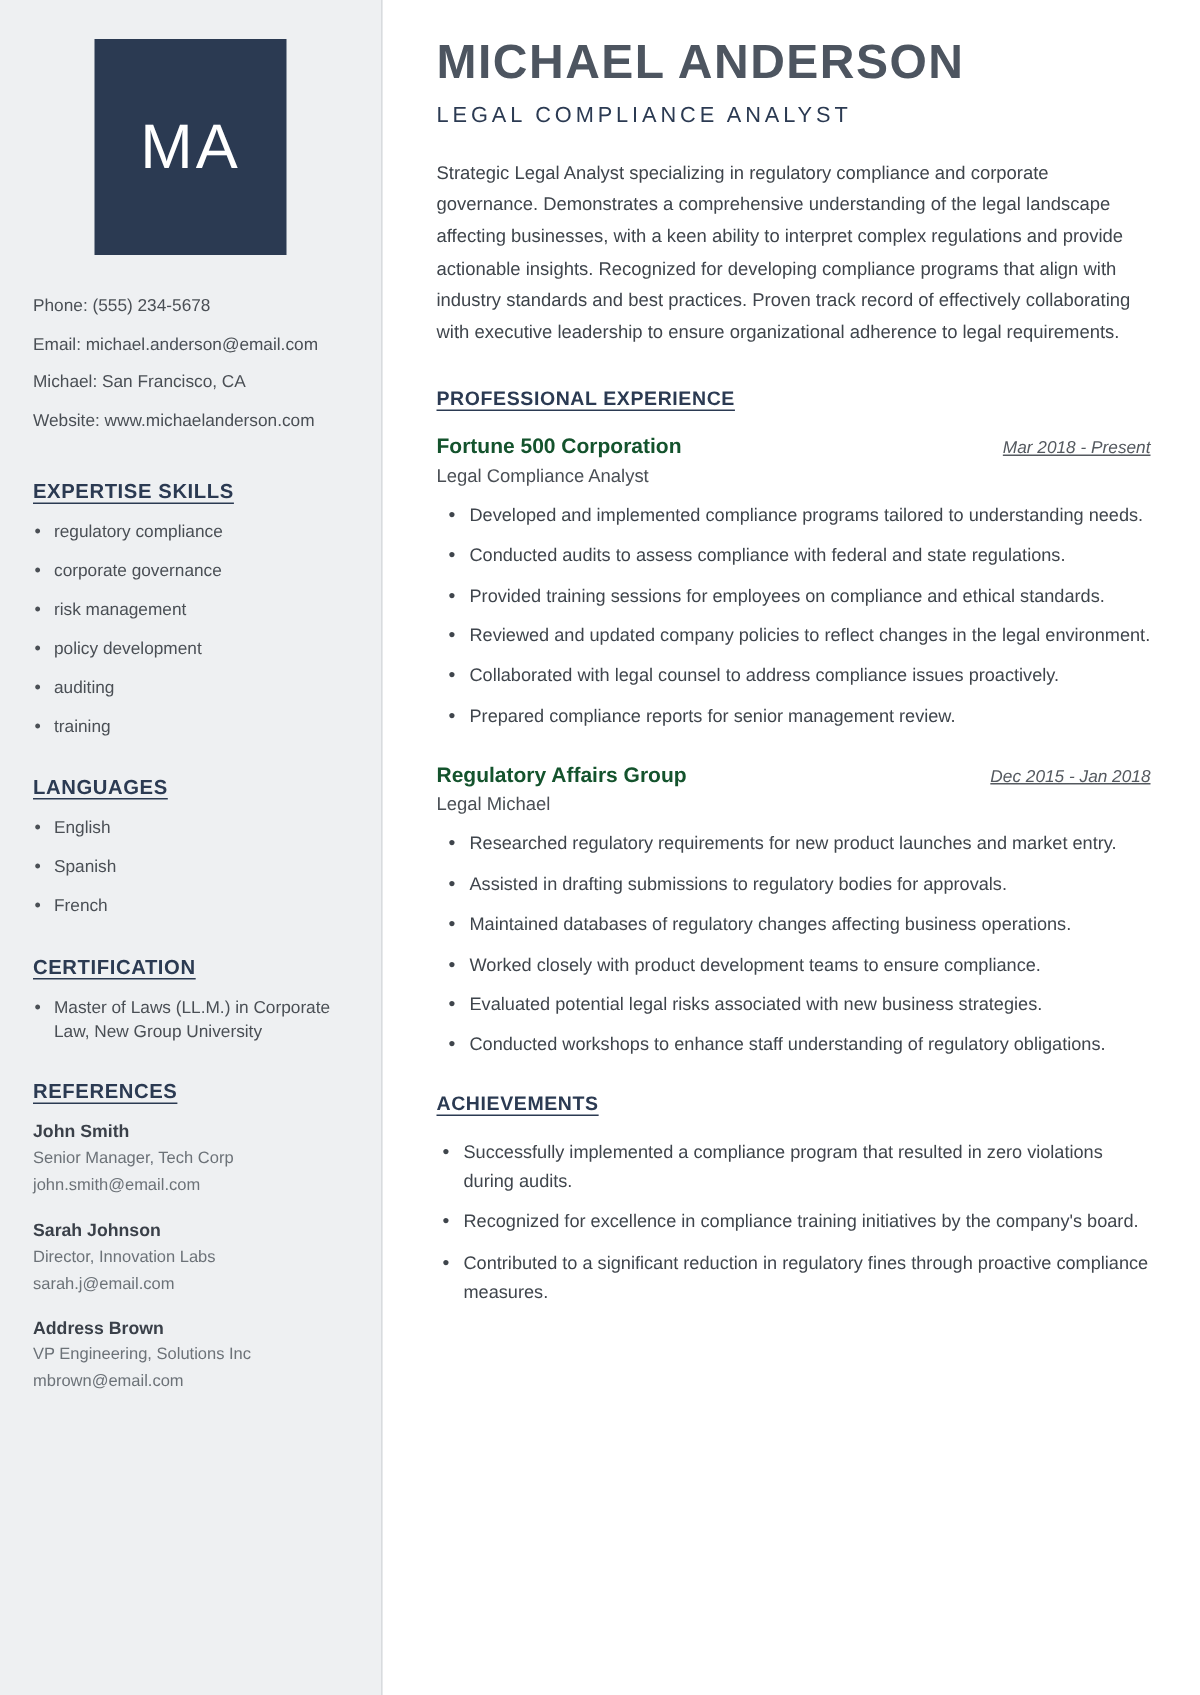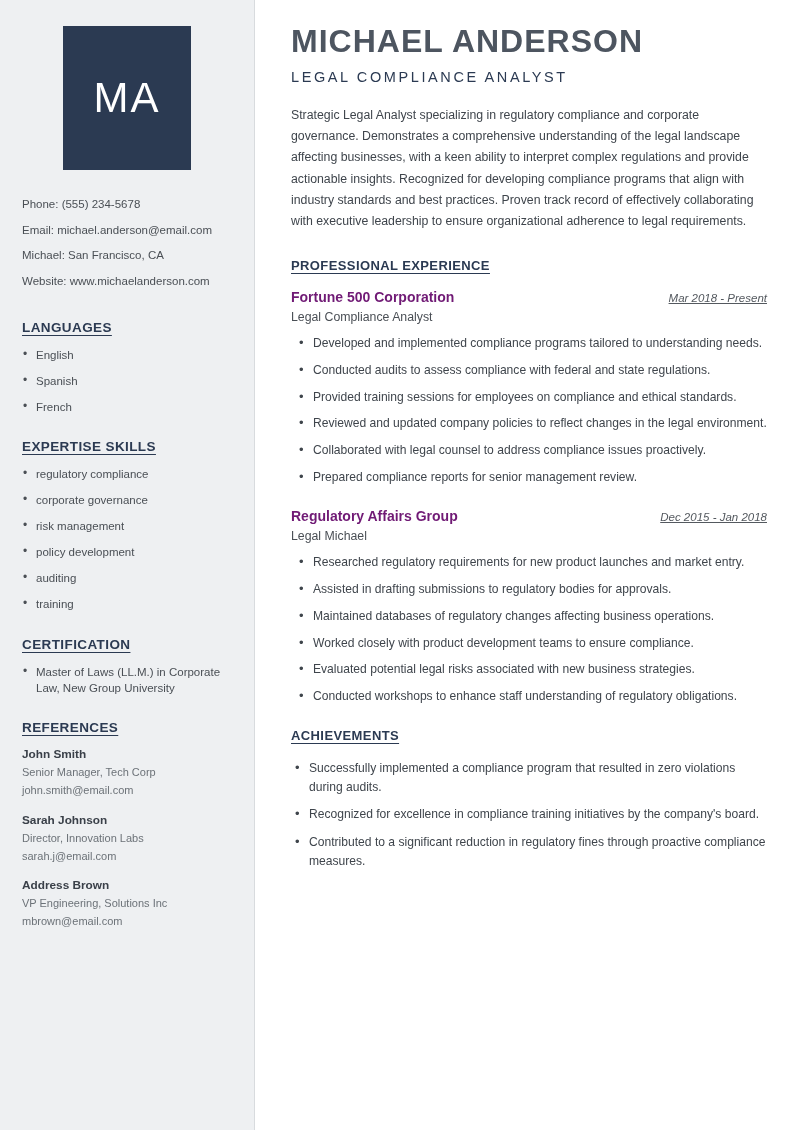--- a/index.html
+++ b/index.html
@@ -148,21 +148,21 @@
   }
   .job-head {
     display: flex;
     justify-content: space-between;
     align-items: baseline;
     margin-bottom: 5px;
   }
   .job-org {
     font-size: 14px;
     font-weight: bold;
-    color: #701a75;
+    color: #14532d;
   }
   .job-dates {
     font-size: 11.5px;
     font-style: italic;
     color: #54595f;
     white-space: nowrap;
     padding-left: 10px;
     text-decoration: underline;
   }
   .job-role {
@@ -224,43 +224,43 @@
     <div class="avatar-wrap">
       <div class="avatar">MA</div>
     </div>
 
     <ul class="contact-list">
       <li>Phone: (555) 234-5678</li>
       <li>Email: michael.anderson@email.com</li>
       <li>Michael: San Francisco, CA</li>
       <li>Website: www.michaelanderson.com</li>
     </ul>
-
-    <section class="side-section">
-      <h2 class="side-section-title">LANGUAGES</h2>
-      <ul class="bullet-list">
-        <li>English</li>
-        <li>Spanish</li>
-        <li>French</li>
-      </ul>
-    </section>
 
     <section class="side-section">
       <h2 class="side-section-title">EXPERTISE SKILLS</h2>
       <ul class="bullet-list">
         <li>regulatory compliance</li>
         <li>corporate governance</li>
         <li>risk management</li>
         <li>policy development</li>
         <li>auditing</li>
         <li>training</li>
       </ul>
     </section>
 
     <section class="side-section">
+      <h2 class="side-section-title">LANGUAGES</h2>
+      <ul class="bullet-list">
+        <li>English</li>
+        <li>Spanish</li>
+        <li>French</li>
+      </ul>
+    </section>
+
+    <section class="side-section">
       <h2 class="side-section-title">CERTIFICATION</h2>
       <ul class="bullet-list">
         <li>Master of Laws (LL.M.) in Corporate Law, New Group University</li>
       </ul>
     </section>
 
     <section class="side-section">
       <h2 class="side-section-title">REFERENCES</h2>
 
       <div class="ref-item">

